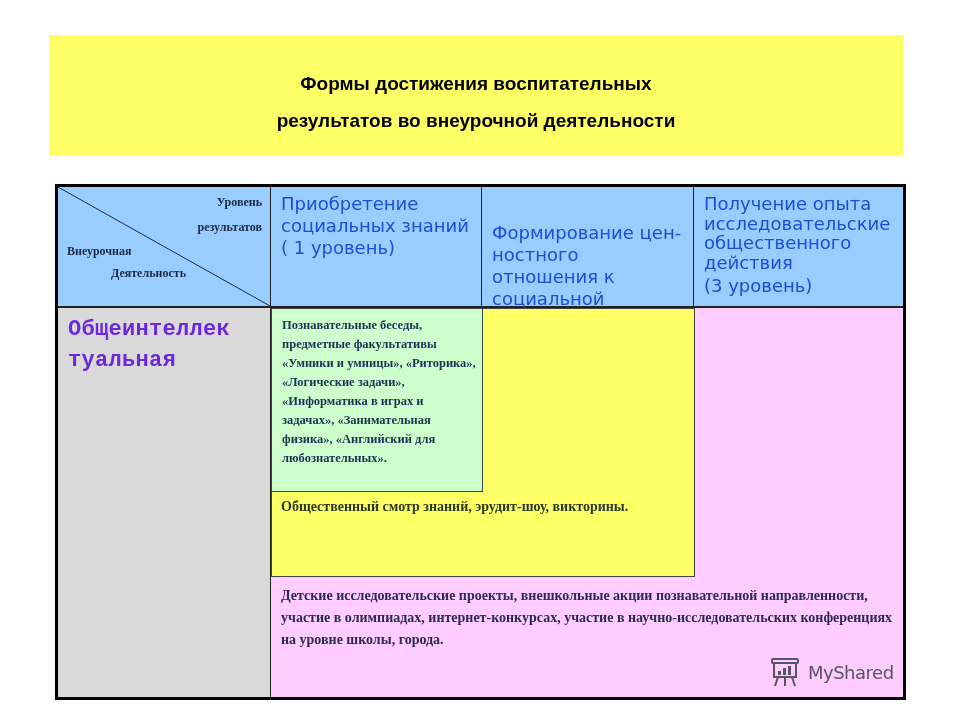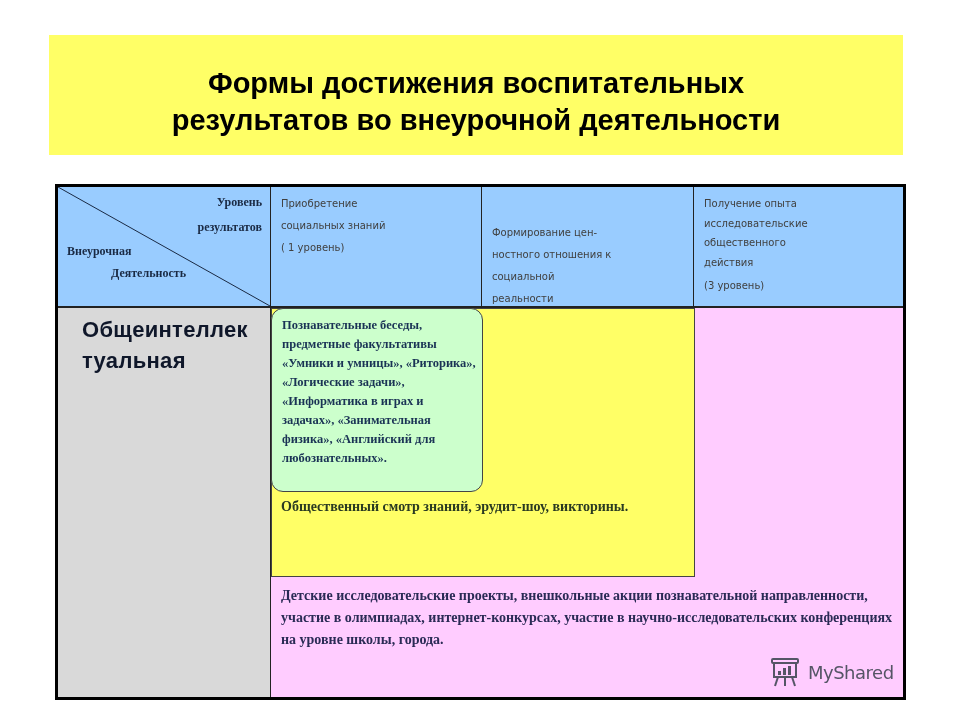--- a/index.html
+++ b/index.html
@@ -7,44 +7,44 @@
       width: 960px; height: 720px; background: #ffffff; position: relative;
       overflow: hidden;
     }
     .title-box {
       position: absolute; left: 49px; top: 35px; width: 854px; height: 120px;
       background: #ffff66;
       display: flex; align-items: center; justify-content: center;
     }
     .title-text {
       font-family: "Liberation Sans", sans-serif; font-weight: bold;
-      font-size: 29px; line-height: 37px; color: #000; text-align: center;
+      font-size: 19px; line-height: 37px; color: #000; text-align: center;
       margin-top: 14px;
     }
     .table {
       position: absolute; left: 55px; top: 184px; width: 851px; height: 516px;
       border: 3px solid #000; box-sizing: border-box; background: #d9d9d9;
     }
     .cell { position: absolute; box-sizing: border-box; }
     .hdr { background: #99ccff; border-right: 1px solid #222; border-bottom: 2px solid #222; }
     .hdr-text {
-      font-family: "DejaVu Sans", sans-serif; font-size: 10px; line-height: 22px;
-      color: #404040; padding: 6px 9px 0 10px;
+      font-family: "DejaVu Sans", sans-serif; font-size: 18px; line-height: 22px;
+      color: #1d4ed8; padding: 6px 9px 0 10px;
     }
     .hdr3-text { line-height: 19.5px; padding-top: 7px; }
     .corner-label {
       position: absolute; font-family: "Liberation Serif", serif; font-weight: bold;
       font-size: 12px; color: #1a2a44;
     }
     .rowhead {
       background: #d9d9d9; border-right: 1px solid #222;
     }
     .rowhead-text {
-      font-family: Liberation Sans, sans-serif; font-weight: bold; font-size: 22px;
-      line-height: 31px; color: #0f172a; padding: 6px 0 0 24px; letter-spacing: 0.3px;
+      font-family: Liberation Mono, monospace; font-weight: bold; font-size: 22px;
+      line-height: 31px; color: #6d28d9; padding: 6px 0 0 10px; letter-spacing: 0.3px;
     }
     .green {
       background: #ccffcc; border: 1px solid #444;
     }
     .serif-text {
       font-family: "Liberation Serif", serif; font-weight: bold; color: #1a3355;
     }
     .green-text { font-size: 12.5px; line-height: 19px; padding: 7px 6px 0 10px; }
     .yellow { background: #ffff66; border: 1px solid #444; }
     .yellow-text { font-size: 14px; line-height: 22px; padding: 4px 8px 0 10px; color: #2a3a22; }
@@ -116,21 +116,21 @@
       <div>туальная</div>
     </div>
   </div>
 
   <div class="cell pink" style="left:213px; top:121px; width:632px; height:389px;">
   </div>
 
   <div class="cell yellow" style="left:213px; top:121px; width:424px; height:269px;">
   </div>
 
-  <div class="cell green" style="left:213px; top:121px; width:212px; height:184px;border-radius:12px;">
+  <div class="cell green" style="left:213px; top:121px; width:212px; height:184px;">
     <div class="serif-text green-text">Познавательные беседы, предметные факультативы «Умники и умницы», «Риторика», «Логические задачи», «Информатика в играх и задачах», «Занимательная физика», «Английский для любознательных».</div>
   </div>
 
   <div class="cell" style="left:213px; top:305px; width:424px; height:85px;">
     <div class="serif-text yellow-text"> Общественный смотр знаний, эрудит-шоу, викторины.</div>
   </div>
 
   <div class="cell" style="left:213px; top:390px; width:632px; height:120px;">
     <div class="serif-text pink-text">Детские исследовательские проекты, внешкольные акции познавательной направленности, участие в олимпиадах, интернет-конкурсах, участие в научно-исследовательских конференциях на уровне школы, города.</div>
   </div>

